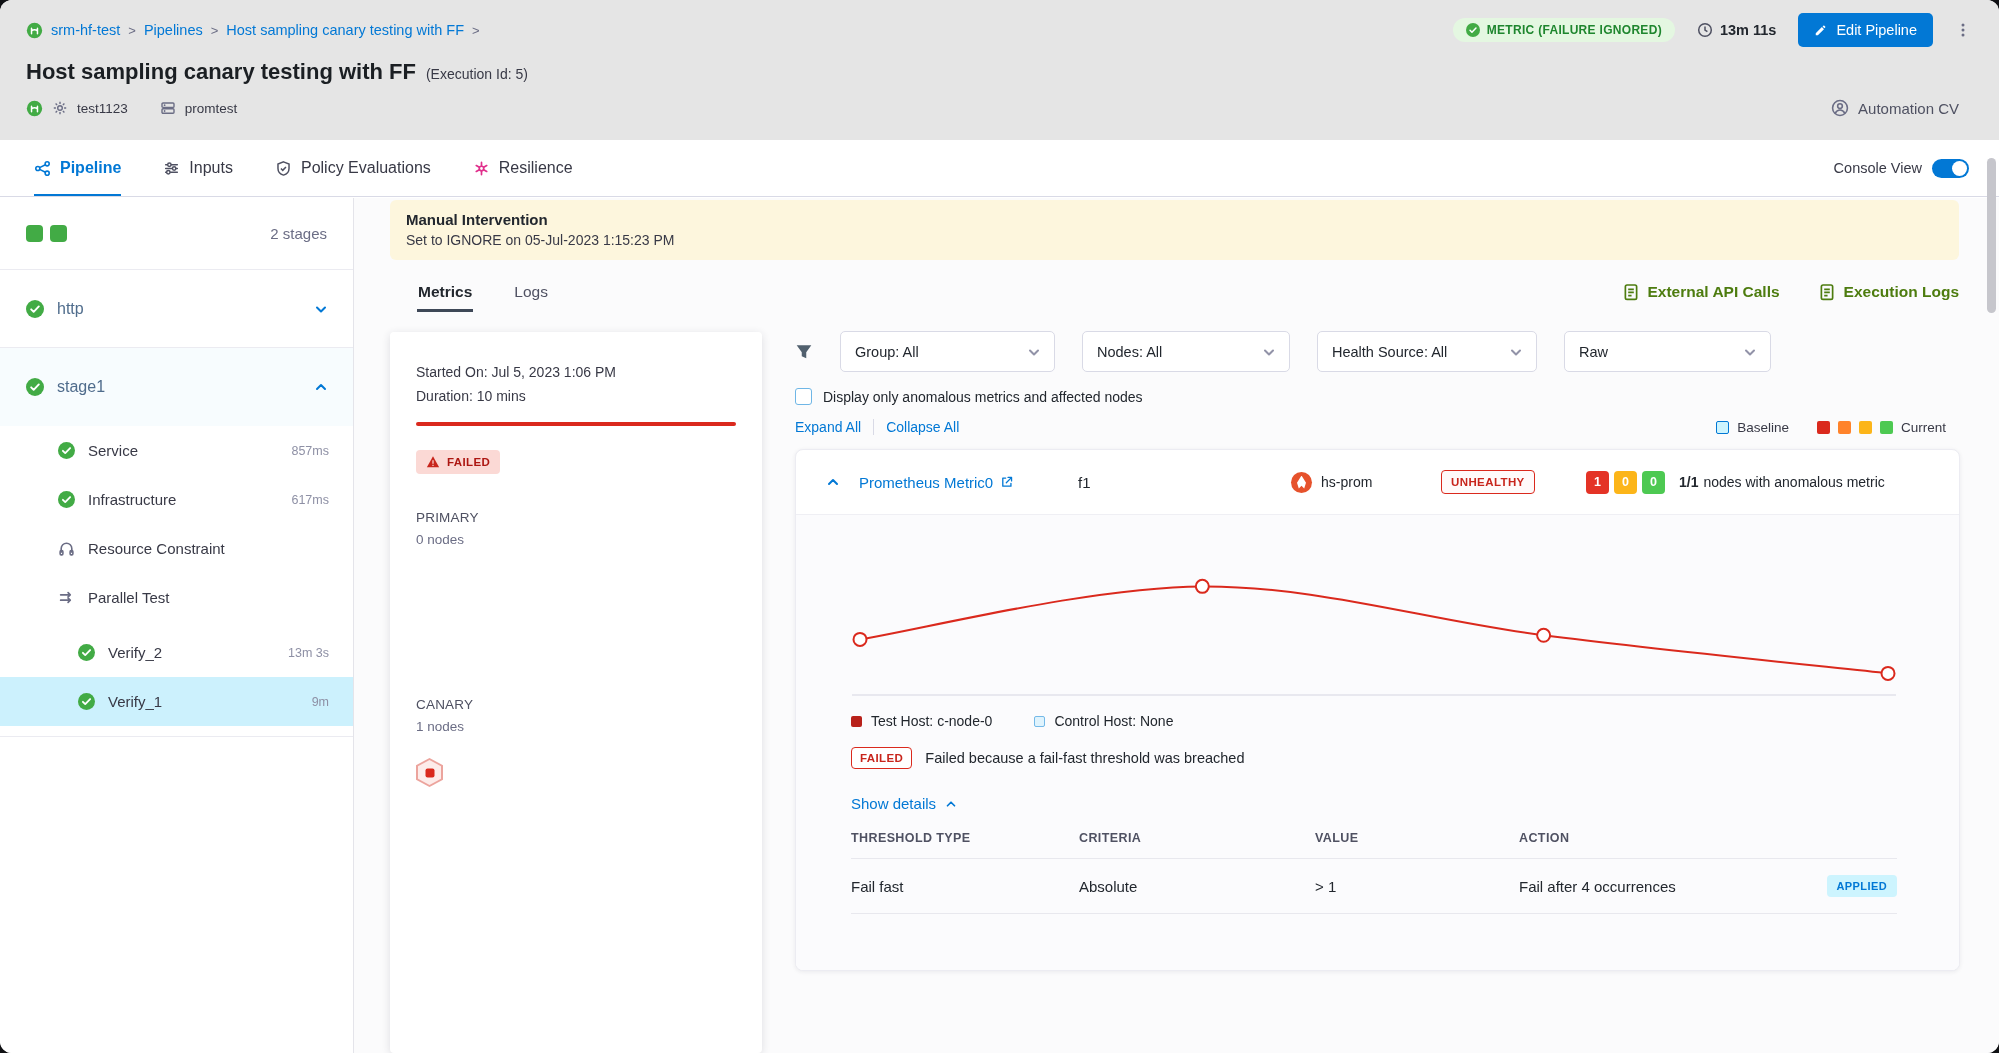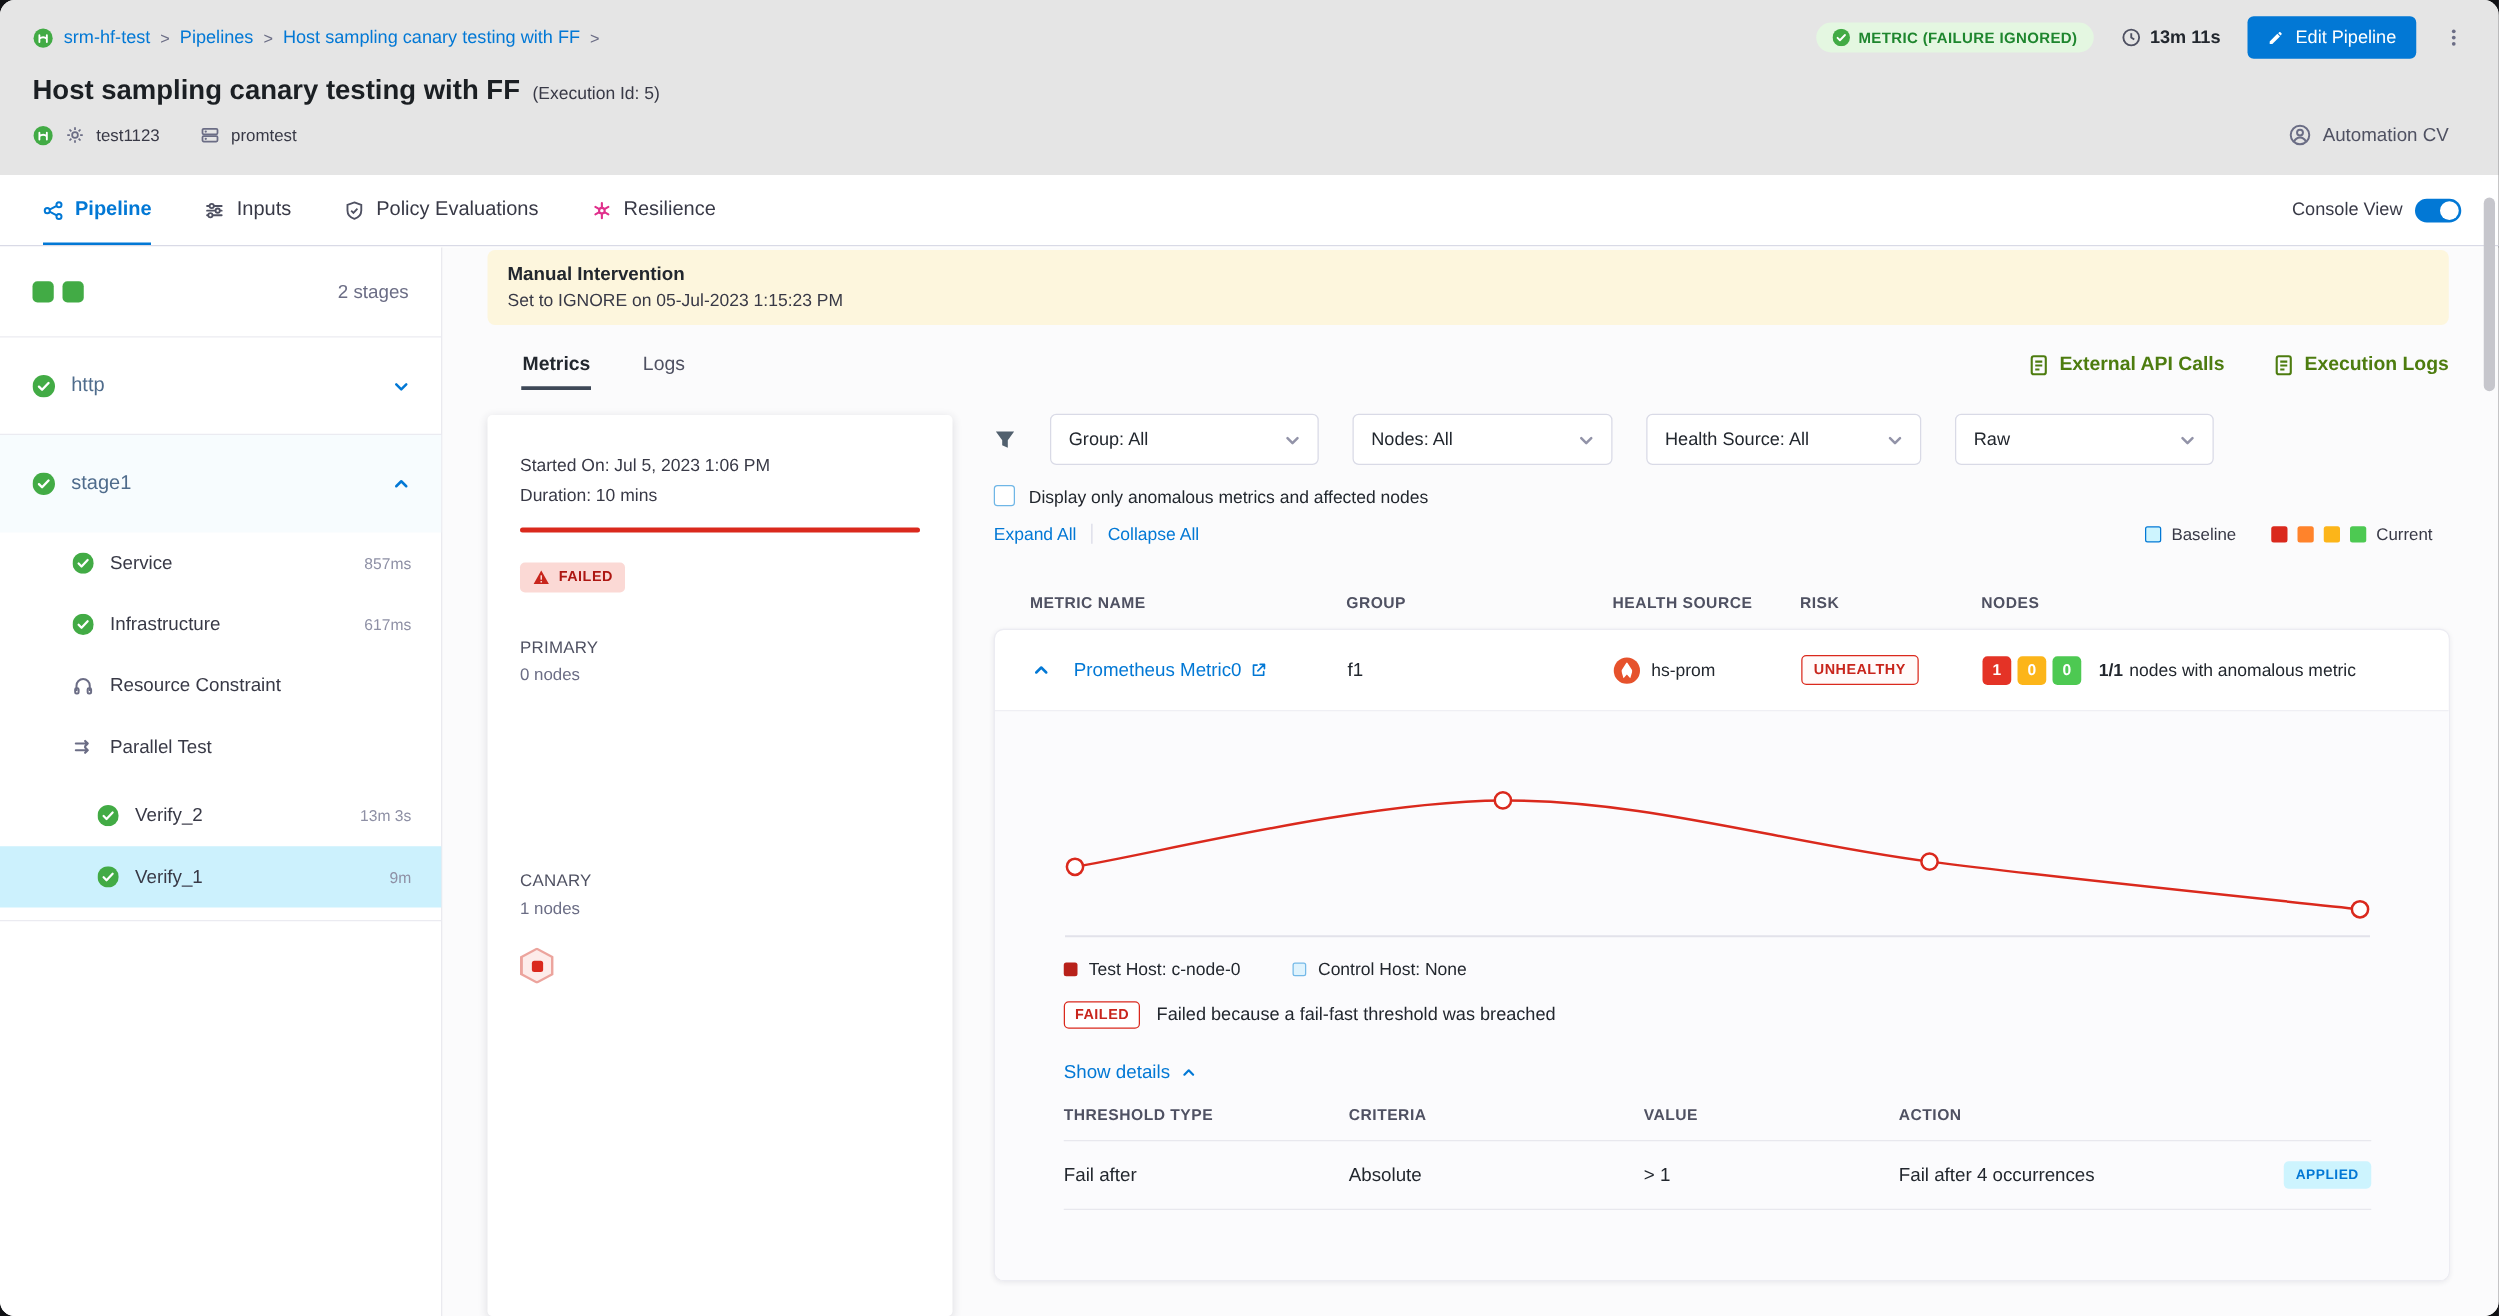--- a/index.html
+++ b/index.html
@@ -493,27 +493,20 @@
           <span>Baseline</span>
           <span class="lg-gap"></span>
           <span class="lg-sq lg-red"></span>
           <span class="lg-sq lg-orange"></span>
           <span class="lg-sq lg-yellow"></span>
           <span class="lg-sq lg-green"></span>
           <span>Current</span>
         </div>
       </div>
 
-      <div class="mtable-header">
-        <span>METRIC NAME</span>
-        <span>GROUP</span>
-        <span>HEALTH SOURCE</span>
-        <span>RISK</span>
-        <span>NODES</span>
-      </div>
 
       <div class="metric-card">
         <div class="metric-row">
           <svg class="i16 mr-chev" viewBox="0 0 16 16">
               <use href="#ic-chev-up"></use>
             </svg>
           <span class="metric-name">
             <span>Prometheus Metric0</span>
             <svg class="i14" viewBox="0 0 16 16">
                 <use href="#ic-extlink"></use>
@@ -571,21 +564,21 @@
           </div>
 
           <div class="t-table">
             <div class="t-head">
               <span>THRESHOLD TYPE</span>
               <span>CRITERIA</span>
               <span>VALUE</span>
               <span>ACTION</span>
             </div>
             <div class="t-row">
-              <span>Fail after</span>
+              <span>Fail fast</span>
               <span>Absolute</span>
               <span>&gt; 1</span>
               <span class="t-action">
                 <span>Fail after 4 occurrences</span>
                 <span class="applied-badge">APPLIED</span>
               </span>
             </div>
           </div>
         </div>
       </div>

